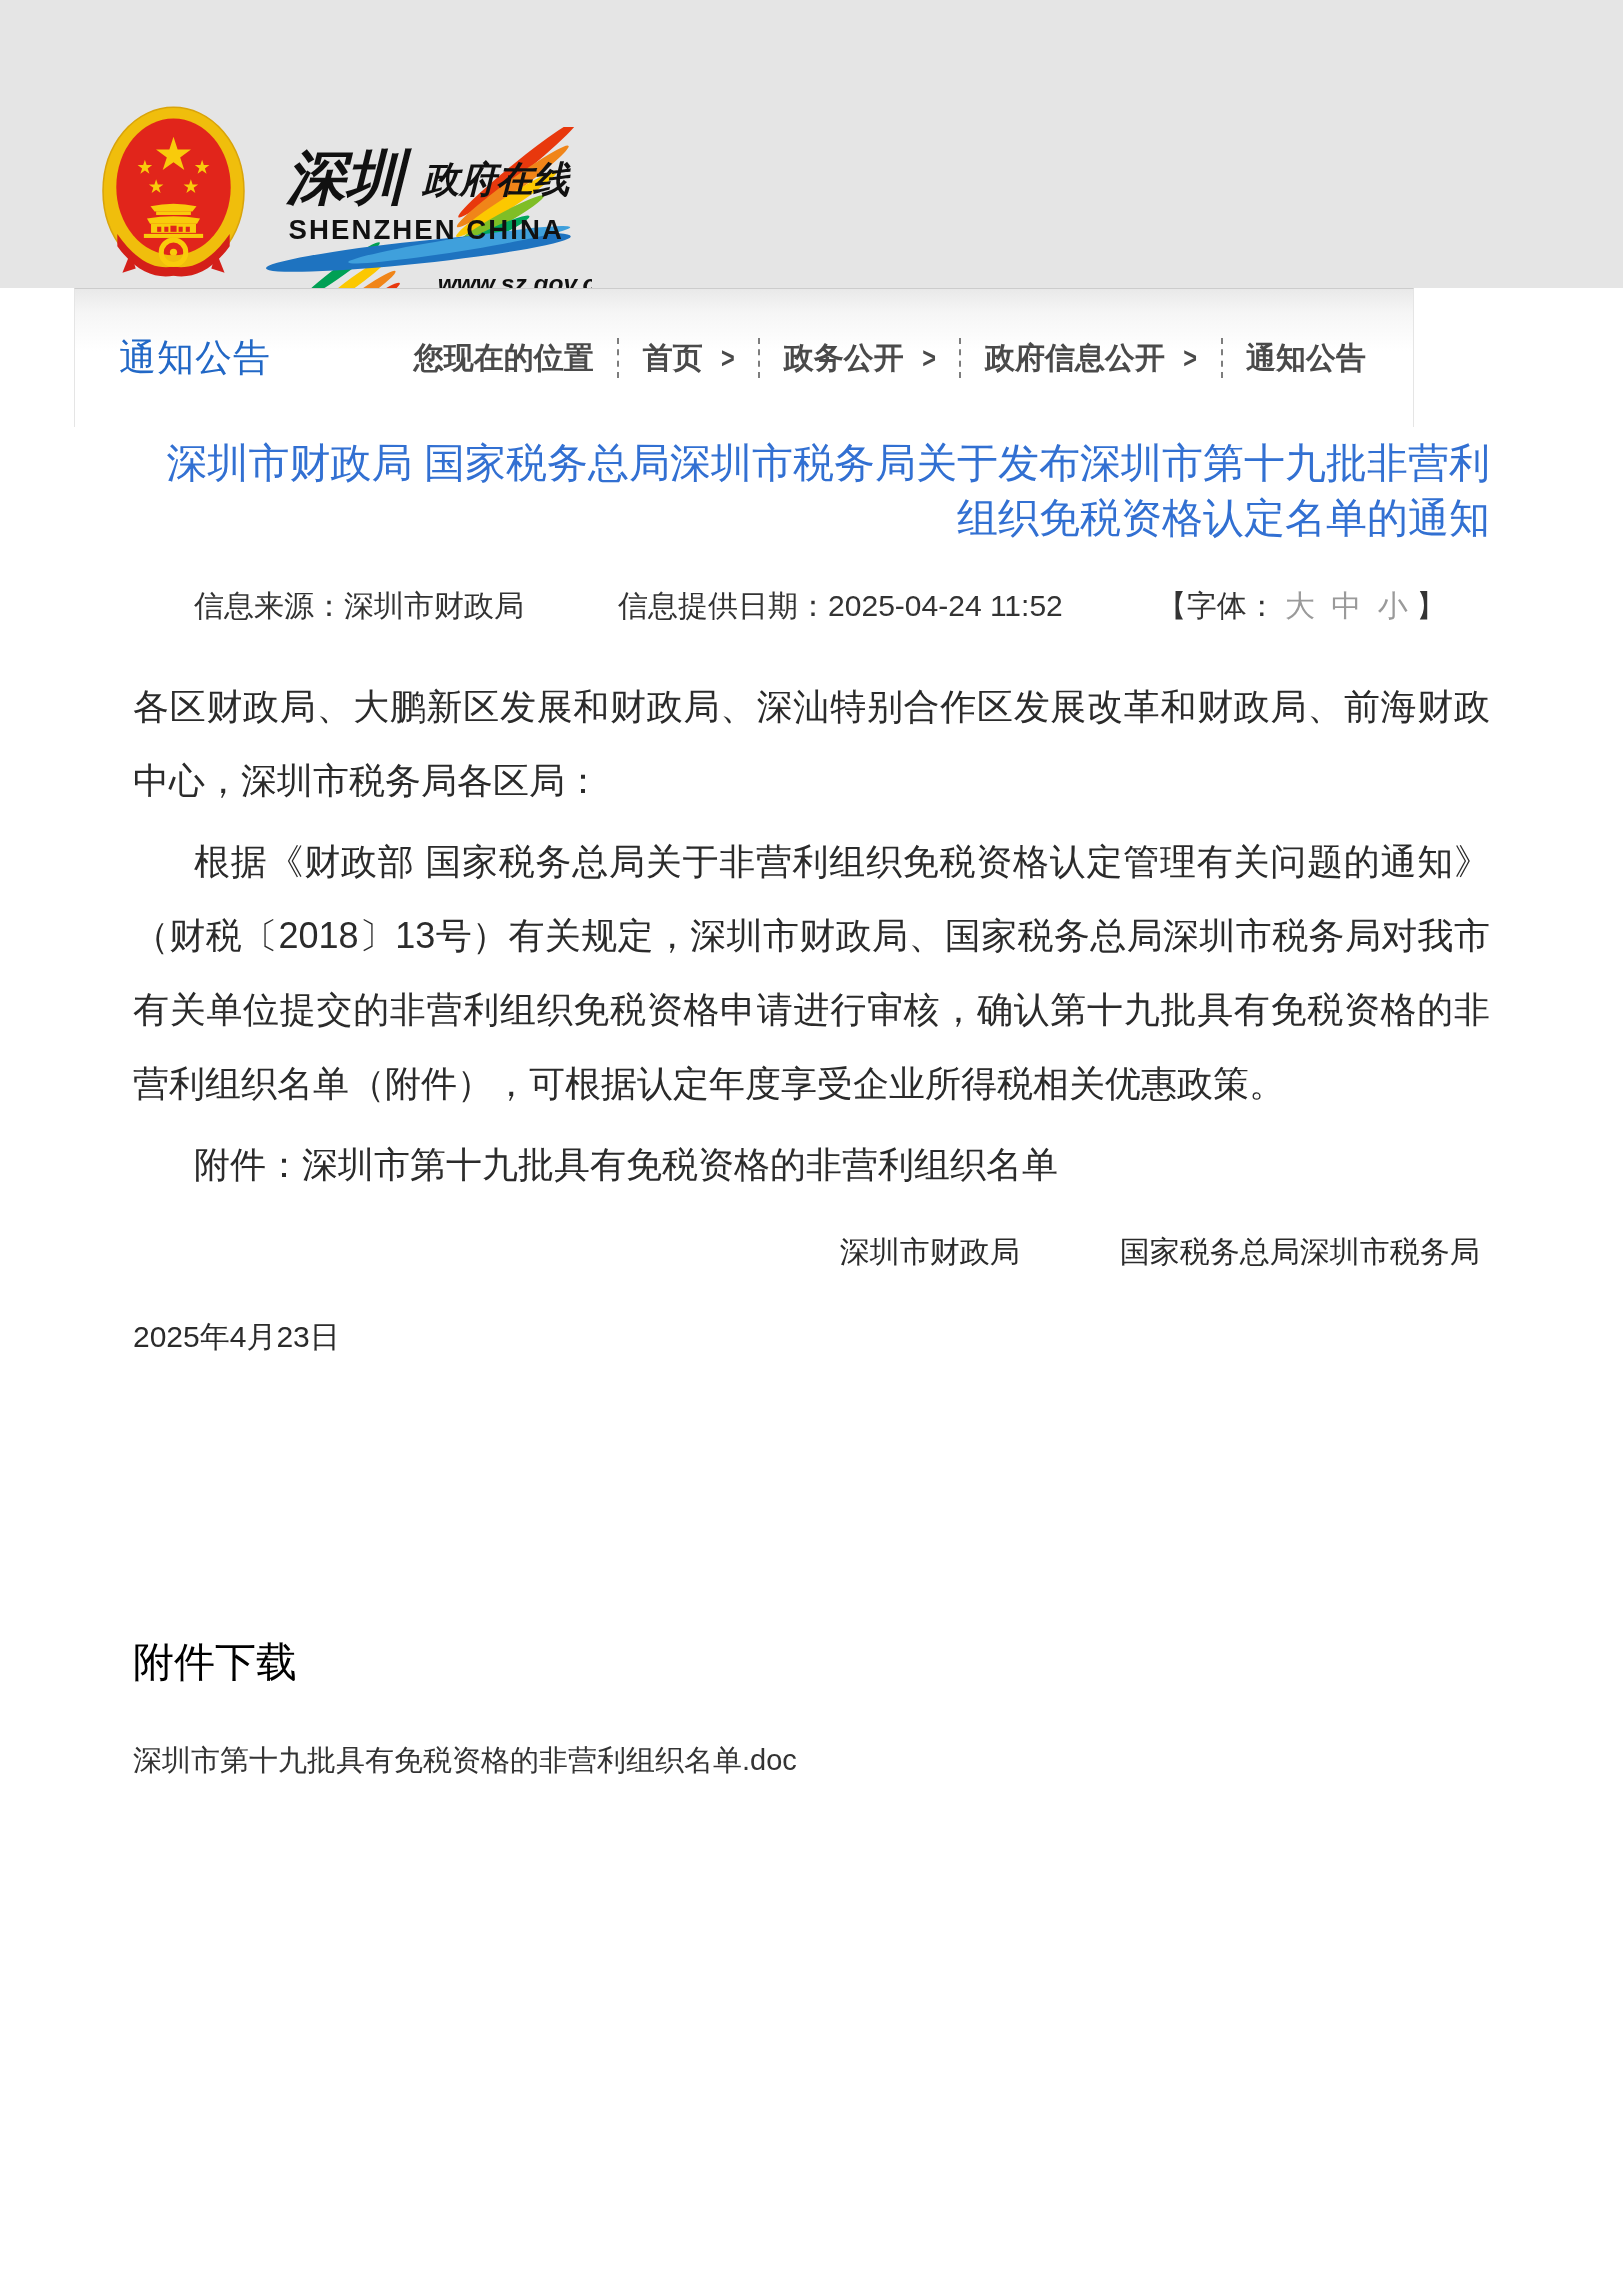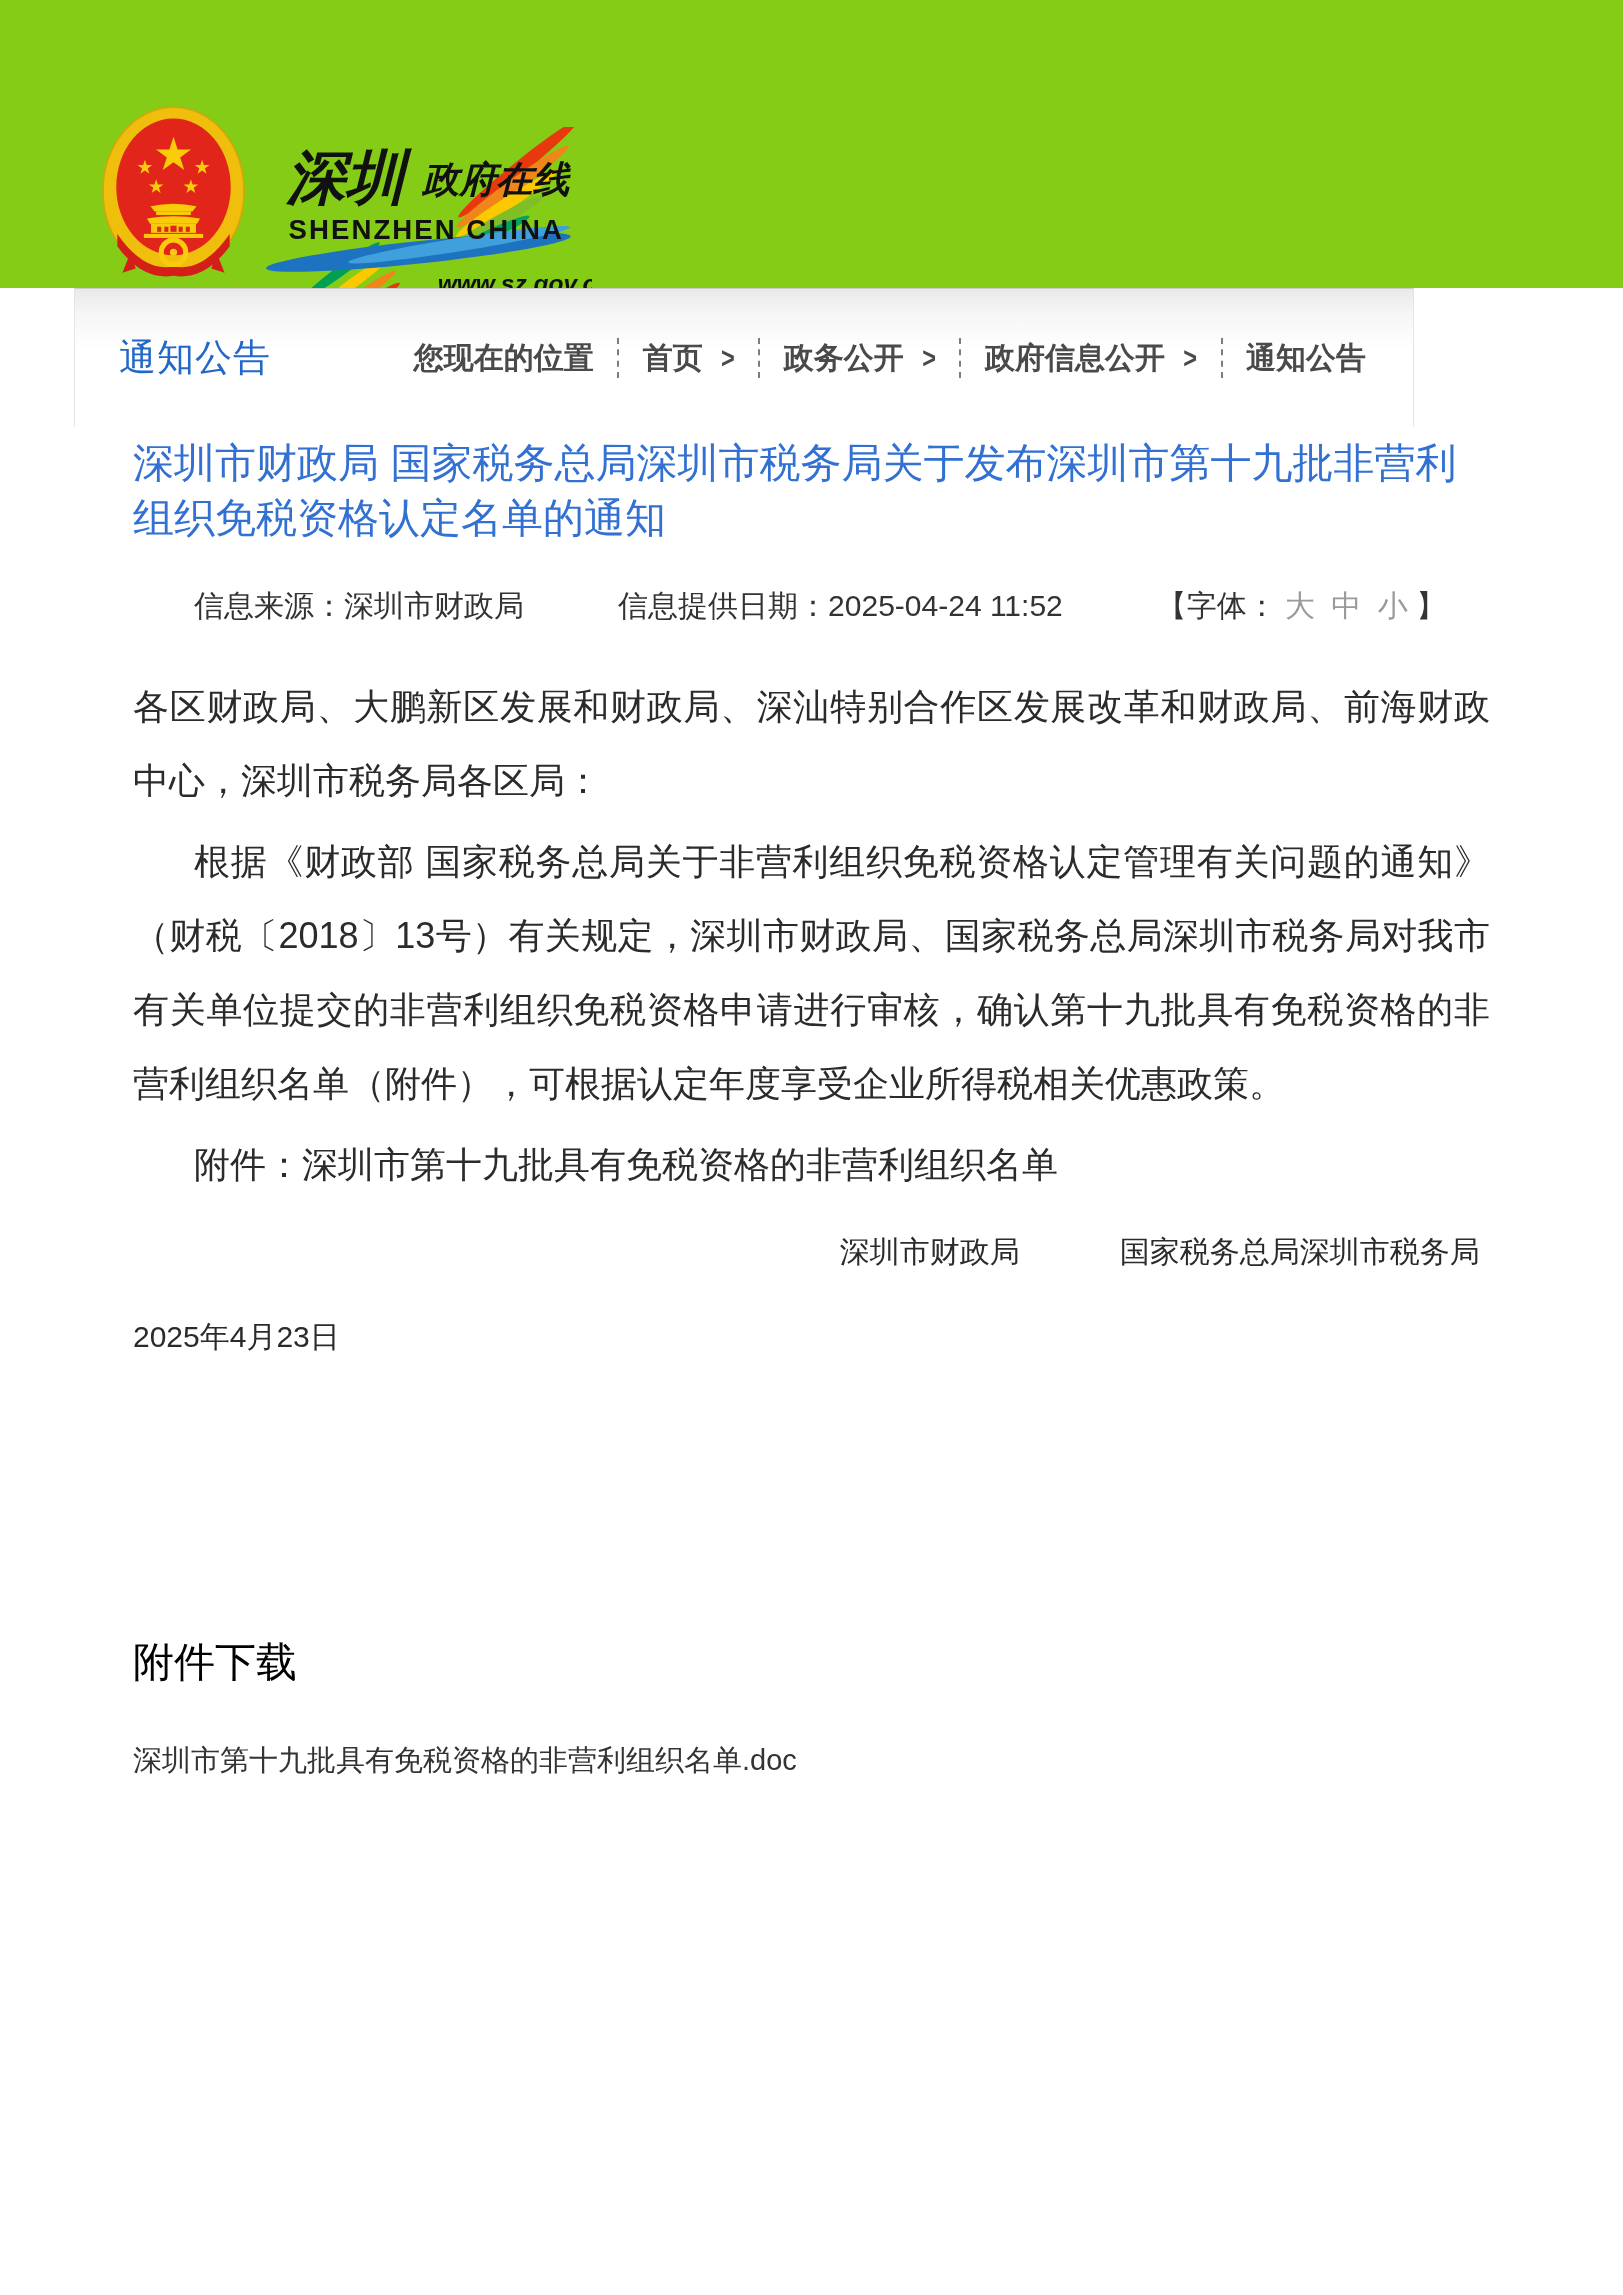--- a/index.html
+++ b/index.html
@@ -6,21 +6,21 @@
   html, body { margin: 0; padding: 0; }
   body {
     width: 1623px; height: 2295px;
     background: #ffffff;
     position: relative;
     font-family: "Liberation Sans", "DejaVu Sans", sans-serif;
     color: #333333;
   }
 
   
-  .site-header { position: absolute; left: 0; top: 0; width: 1623px; height: 288px; background: #84cc16; }
+  .site-header { position: absolute; left: 0; top: 0; width: 1623px; height: 288px; background: #e5e5e5; }
   .emblem { position: absolute; left: 102px; top: 106px; width: 143px; height: 172px; }
   .sz-logo { position: absolute; left: 260px; top: 127px; width: 332px; height: 174px; display: block; text-decoration: none; }
 
   
   .crumb-bar {
     position: absolute; left: 74px; top: 288px;
     width: 1340px; height: 139px;
     border-top: 1px solid #cccccc;
     border-left: 0.5px solid #e5e5e5;
     border-right: 0.5px solid #e5e5e5;
@@ -32,21 +32,21 @@
   .crumbs { display: flex; align-items: center; gap: 18.4px; font-size: 30px; font-weight: bold; color: #4a4a4a; white-space: nowrap; }
   .crumbs a { color: #4a4a4a; text-decoration: none; cursor: pointer; }
   .crumb-dash { height: 40px; width: 0; border-left: 2.6px dashed #7d7d7d; margin: 0 5.1px; }
   .crumb-gt { font-size: 23.5px; font-weight: bold; color: #4a4a4a; transform: scaleY(1.25); }
 
   
   .article { position: absolute; left: 133px; top: 379px; width: 1357px; }
   .article-title {
     margin: 57px 0 12px 0;
     font-size: 41px; font-weight: 400;
-    color: #3270d2; text-align: left;
+    color: #3270d2; text-align: right;
     line-height: 55px;
   }
   .meta-row {
     margin-top: 40px;
     display: flex; justify-content: center; align-items: baseline;
     column-gap: 77px;
     font-size: 30px; color: #333;
   }
   .meta-group { white-space: nowrap; margin-left: 17px; }
   .font-btn { color: #9a9a9a; margin: 0 8.2px; cursor: pointer; }

